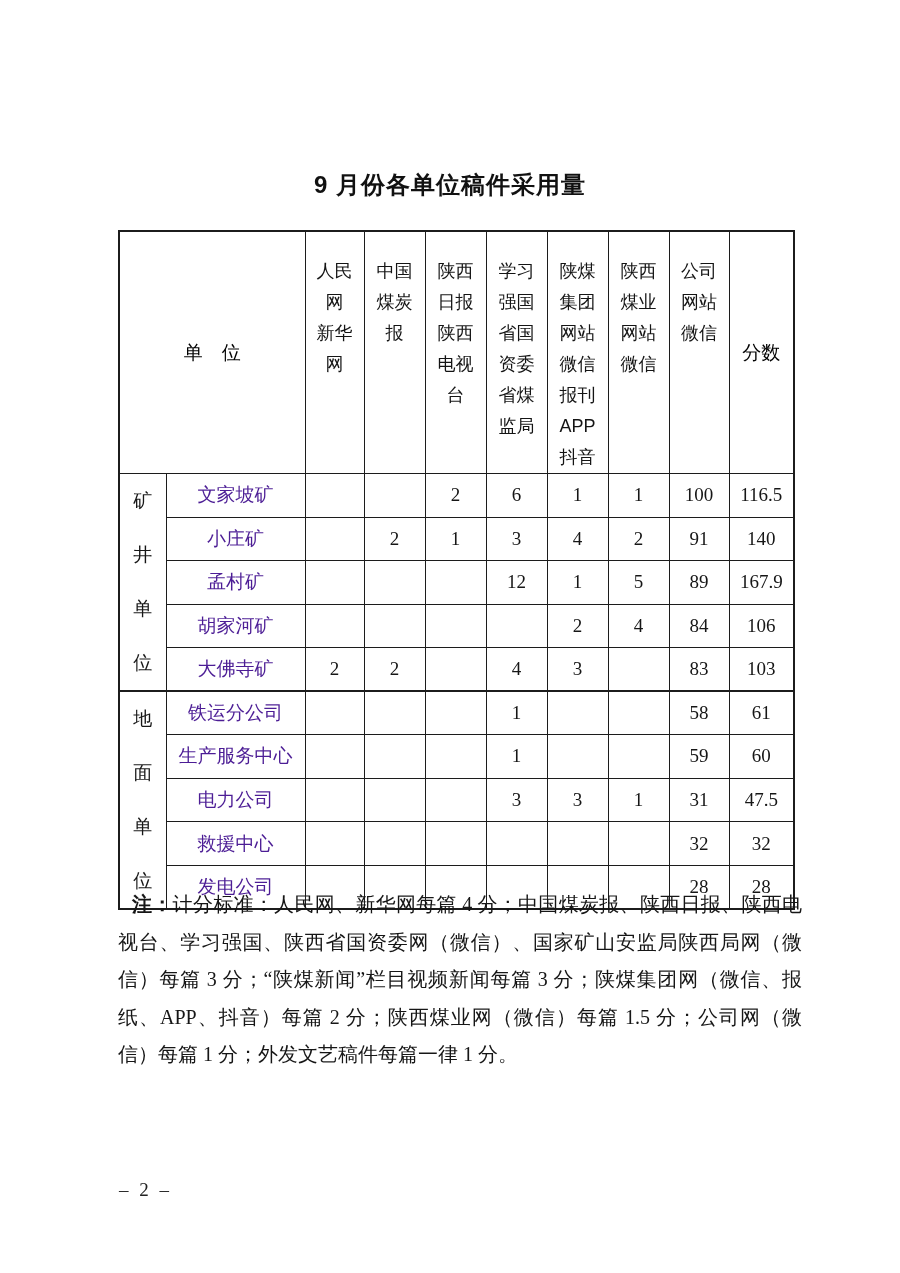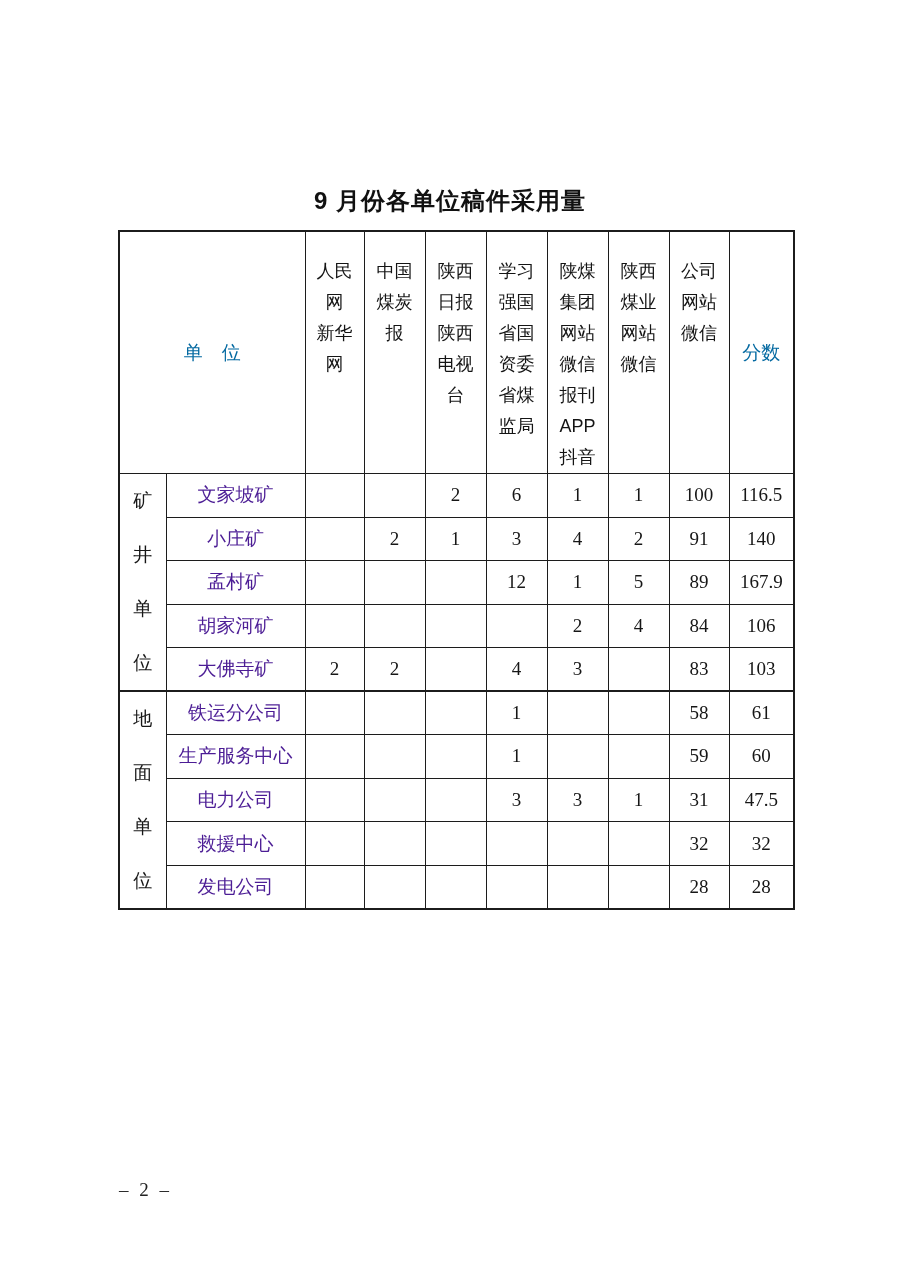--- a/index.html
+++ b/index.html
@@ -17,21 +17,20 @@
     position: absolute;
     top: 169px;
     left: 0;
     width: 100%;
     text-align: center;
     font-family: "Liberation Sans", sans-serif;
     font-weight: 700;
     font-size: 24px;
     letter-spacing: 1px;
     color: #111111;
-    margin-top: 16px;
   }
   table.score {
     position: absolute;
     left: 118px;
     top: 230px;
     width: 675px;
     border-collapse: collapse;
     table-layout: fixed;
     border: 2px solid #1c1c1c;
   }
@@ -52,21 +51,21 @@
     line-height: 31px;
     white-space: pre-line;
     color: #141414;
   }
   .mid-h {
     vertical-align: middle;
     text-align: center;
     font-family: "Liberation Sans", sans-serif;
     font-weight: normal;
     font-size: 19px;
-    color: #0369a1;
+    color: #000000;
   }
   .group-cell {
     vertical-align: middle;
     text-align: center;
     font-size: 19px;
     line-height: 54px;
     white-space: pre-line;
     color: #161616;
   }
   .unit-cell {
@@ -275,16 +274,17 @@
         <td class="num-cell"></td>
         <td class="num-cell"></td>
         <td class="num-cell"></td>
         <td class="num-cell"></td>
         <td class="num-cell">28</td>
         <td class="num-cell">28</td>
       </tr>
     </tbody>
   </table>
 
+  <p class="note"><b>注：</b><span>计分标准：人民网、新华网每篇 4 分；中国煤炭报、陕西日报、陕西电视台、学习强国、陕西省国资委网（微信）、国家矿山安监局陕西局网（微信）每篇 3 分；“陕煤新闻”栏目视频新闻每篇 3 分；陕煤集团网（微信、报纸、APP、抖音）每篇 2 分；陕西煤业网（微信）每篇 1.5 分；公司网（微信）每篇 1 分；外发文艺稿件每篇一律 1 分。</span></p>
 
   <div class="page-number">– 2 –</div>
 
 </div>
 
 </body></html>

